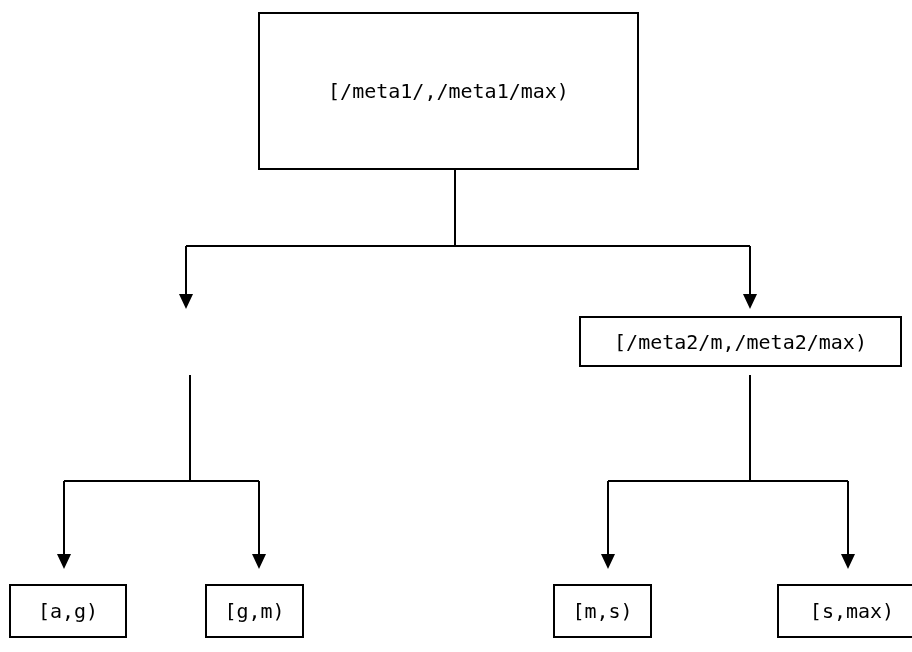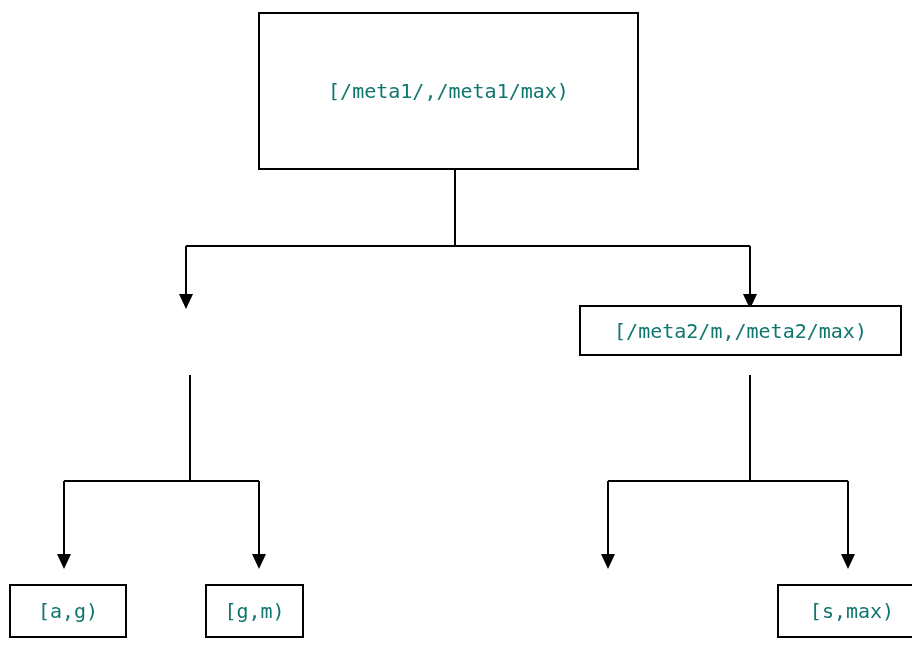--- a/index.html
+++ b/index.html
@@ -25,21 +25,21 @@
     pointer-events: none;
   }
   .node {
     position: absolute;
     box-sizing: border-box;
     border: 2px solid #000000;
     background: #ffffff;
     display: flex;
     align-items: center;
     justify-content: center;
-    color: #0f766e;
+    color: #000000;
     white-space: pre;
     z-index: 2;
   }
   .node-label {
     display: block;
     line-height: 1;
     letter-spacing: 0px;
   }
   .node-root   { font-size: 20px; }
   .node-mid    { font-size: 20px; }
@@ -82,30 +82,33 @@
     </g>
     <polygon points="601,554 615,554 608,569" fill="#000000"></polygon>
     <polygon points="841,554 855,554 848,569" fill="#000000"></polygon>
   </svg>
 
   <div class="node node-root" style="left:258px; top:12px; width:381px; height:158px;">
     <span class="node-label">[/meta1/,/meta1/max)</span>
   </div>
 
 
-  <div class="node node-mid" style="left:579px; top:305px; width:323px; height:51px;">
+  <div class="node node-mid" style="left:579px; top:316px; width:323px; height:51px;">
     <span class="node-label">[/meta2/m,/meta2/max)</span>
   </div>
 
   <div class="node node-leaf" style="left:9px; top:584px; width:118px; height:54px;">
     <span class="node-label">[a,g)</span>
   </div>
 
   <div class="node node-leaf" style="left:205px; top:584px; width:99px; height:54px;">
     <span class="node-label">[g,m)</span>
   </div>
 
+  <div class="node node-leaf" style="left:553px; top:584px; width:99px; height:54px;">
+    <span class="node-label">[m,s)</span>
+  </div>
 
   <div class="node node-leaf" style="left:777px; top:584px; width:142px; height:54px;padding-left:8px;">
     <span class="node-label">[s,max)</span>
   </div>
 
 </div>
 
 </body></html>

